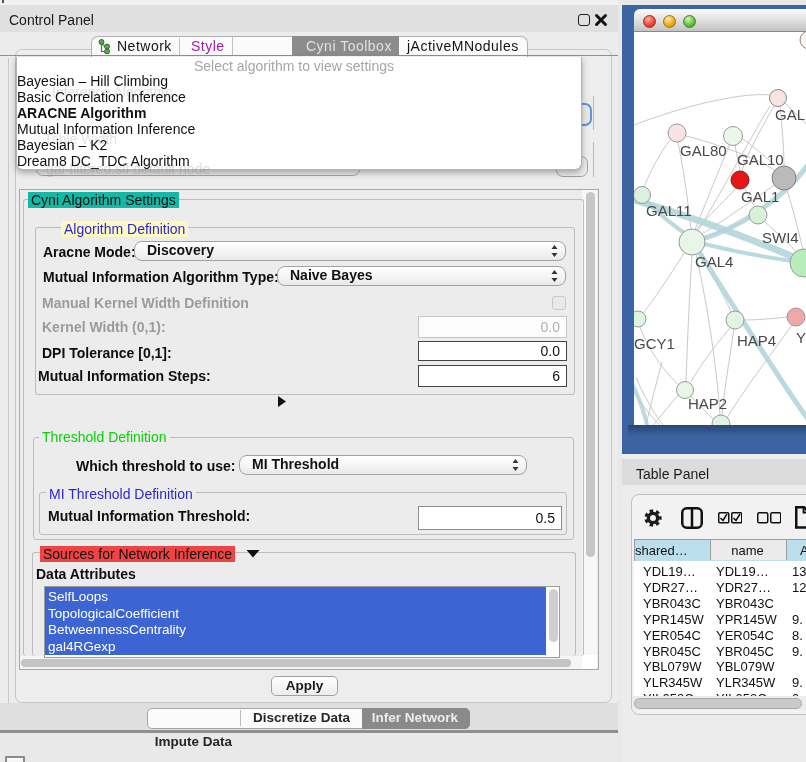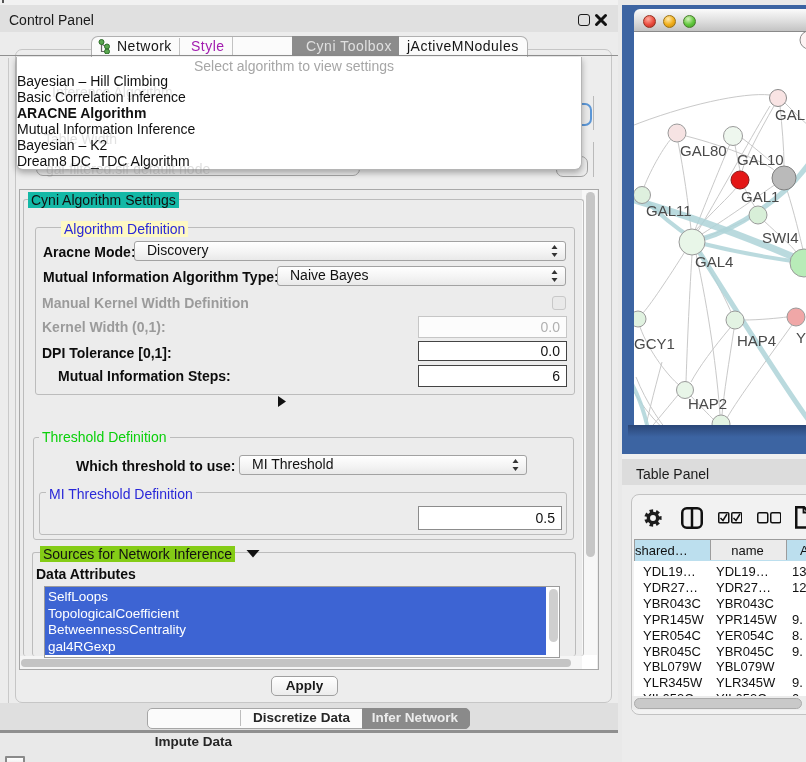--- a/index.html
+++ b/index.html
@@ -1,21 +1,21 @@
 <!DOCTYPE html>
 <html><head><meta charset="utf-8">
 <style>
 html,body{margin:0;padding:0;}
 body{width:806px;height:762px;background:#e9e9e9;font-family:"Liberation Sans",sans-serif;overflow:hidden;position:relative;}
 #page{position:absolute;left:0;top:0;width:806px;height:762px;overflow:hidden;}
 .abs{position:absolute;}
 .lbl{font-size:14px;font-weight:bold;color:#0d0d0d;white-space:nowrap;}
 .glbl{font-size:14px;color:#111;white-space:nowrap;}
 .grp{position:absolute;border:1px solid #bcbcbc;border-radius:3px;}
-.combo{position:absolute;background:linear-gradient(180deg,#ffffff 0%,#f4f4f4 55%,#e9e9e9 100%);border:1px solid #a2a2a2;border-radius:3px;font-size:14px;color:#111;}
+.combo{position:absolute;background:linear-gradient(180deg,#ffffff 0%,#f4f4f4 55%,#e9e9e9 100%);border:1px solid #a2a2a2;border-radius:8px;font-size:14px;color:#111;font-weight:bold;}
 .combo .ct{position:absolute;left:12px;top:47%;transform:translateY(-50%);white-space:nowrap;}
 .field{position:absolute;background:#fff;font-size:14px;color:#111;text-align:right;}
 .fv{position:absolute;right:6px;top:50%;transform:translateY(-50%);}
 .arrows{position:absolute;right:7px;top:50%;transform:translateY(-50%);width:7px;height:12px;}
 </style></head>
 <body>
 <div id="page">
 
 <div class="abs" style="left:0;top:0;width:618px;height:733px;background:#ececec;"></div>
 <div class="abs" style="left:0;top:0;width:618px;height:5px;background:#f1f1f1;"></div>
@@ -91,21 +91,21 @@
 <div class="lbl abs" style="left:42px;top:319px;color:#9b9b9b;">Kernel Width (0,1):</div>
 <div class="field" style="left:418px;top:316px;width:147px;height:20px;border:1px solid #c6c6c6;background:#fcfcfc;">
       <span class="fv" style="color:#b0b0b0;">0.0</span>
     </div>
 
 <div class="lbl abs" style="left:42px;top:345px;">DPI Tolerance [0,1]:</div>
 <div class="field" style="left:418px;top:341px;width:147px;height:18px;border:1px solid #444;">
       <span class="fv">0.0</span>
     </div>
 
-<div class="lbl abs" style="left:58px;top:368px;">Mutual Information Steps:</div>
+<div class="lbl abs" style="left:38px;top:368px;">Mutual Information Steps:</div>
 <div class="field" style="left:418px;top:365px;width:147px;height:20px;border:1px solid #444;">
       <span class="fv">6</span>
     </div>
 
 <svg class="abs" style="left:277px;top:395px;" width="10" height="13" viewBox="0 0 10 13">
       <path d="M1 1 L9 6.5 L1 12 Z" fill="#111"></path>
     </svg>
 
 <div class="grp" style="left:33px;top:437px;width:539px;height:101px;"></div>
 <div class="glbl abs" style="left:39px;top:429px;background:#ececec;padding:0 3px;color:#0ad00a;">Threshold Definition</div>
@@ -115,26 +115,27 @@
       <span class="ct">MI Threshold</span>
       <svg class="arrows" viewBox="0 0 7 12">
         <path d="M3.5 0 L6.5 4 L0.5 4 Z" fill="#333"></path>
         <path d="M3.5 12 L6.5 8 L0.5 8 Z" fill="#333"></path>
       </svg>
     </div>
 
 <div class="grp" style="left:39px;top:492px;width:526px;height:41px;"></div>
 <div class="glbl abs" style="left:46px;top:486px;background:#ececec;padding:0 3px;color:#2a28d8;">MI Threshold Definition</div>
 
+<div class="lbl abs" style="left:48px;top:508px;">Mutual Information Threshold:</div>
 <div class="field" style="left:418px;top:506px;width:142px;height:22px;border:1px solid #8c8c8c;">
       <span class="fv">0.5</span>
     </div>
 
 <div class="grp" style="left:32px;top:552px;width:542px;height:103px;border-bottom:none;"></div>
-<div class="glbl abs" style="left:40px;top:546px;background:#84cc16;padding:0 3px;">Sources for Network Inference</div>
+<div class="glbl abs" style="left:40px;top:546px;background:#ef4444;padding:0 3px;">Sources for Network Inference</div>
 <svg class="abs" style="left:246px;top:549px;" width="14" height="9" viewBox="0 0 14 9">
       <path d="M0.5 1 L13.5 1 L7 8.5 Z" fill="#111"></path>
     </svg>
 <div class="lbl abs" style="left:36px;top:566px;">Data Attributes</div>
 
 <div class="abs" style="left:44px;top:586px;width:514px;height:70px;background:#fff;border:1px solid #9b9b9b;"></div>
 <div class="abs" style="left:45px;top:587px;width:501px;height:68px;background:#3d64d3;"></div>
 <div class="abs" style="left:48px;top:589px;font-size:13.5px;color:#fff;line-height:16.6px;white-space:nowrap;">SelfLoops<br>TopologicalCoefficient<br>BetweennessCentrality<br>gal4RGexp</div>
 <div class="abs" style="left:549px;top:589px;width:9px;height:53px;background:#cfcfcf;border-radius:5px;"></div>
 

